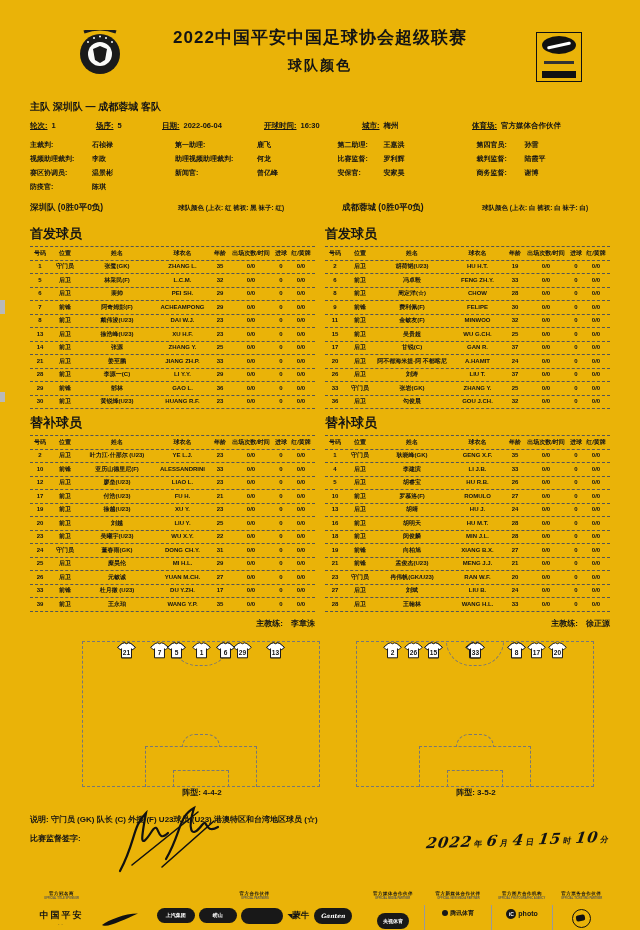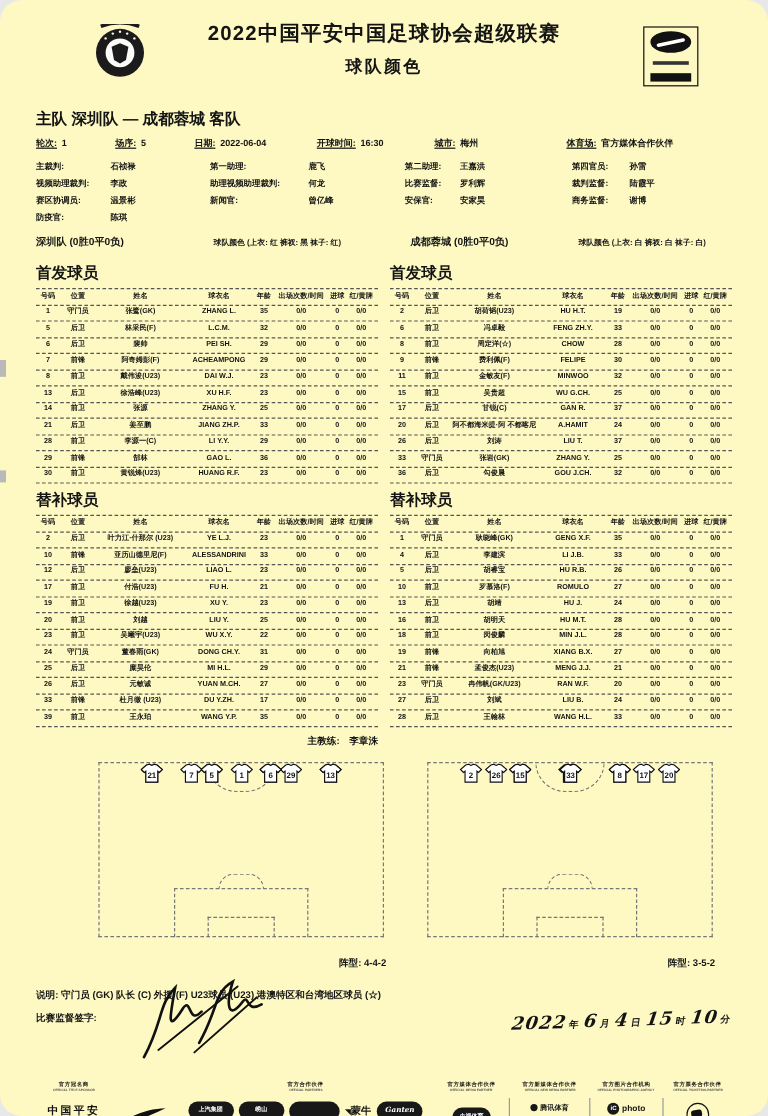--- a/index.html
+++ b/index.html
@@ -1,32 +1,32 @@
 <!DOCTYPE html>
 <html><head>
 <meta charset="utf-8">
 <style>
   html,body{margin:0;padding:0;background:#e8e8e8;}
-  .page{width:640px;height:930px;background:#fef9c3;color:#141414;position:relative;
+  .page{width:640px;height:930px;background:#eab308;color:#141414;position:relative;
         font-family:"Liberation Sans",sans-serif;font-weight:700;box-sizing:border-box;
-        padding:8px 30px 0;overflow:hidden;margin:0 auto;border-radius:18px;}
+        padding:18px 30px 0;overflow:hidden;margin:0 auto;}
   .edge-mark{position:absolute;left:0;background:#b9b9b9;width:5px;height:14px;}
   
   .hdr{position:relative;height:76px;}
   .title{text-align:center;font-size:17px;letter-spacing:1px;padding-top:8px;}
   .subtitle{text-align:center;font-size:14px;margin-top:8px;letter-spacing:2px;}
   .crest{position:absolute;left:48px;top:12px;}
   .badge{position:absolute;right:28px;top:14px;width:46px;height:50px;border:1.5px solid #111;
          display:flex;flex-direction:column;align-items:center;justify-content:space-between;padding:3px 2px;box-sizing:border-box;}
   .badge .bow{width:34px;height:18px;background:#111;border-radius:50%;position:relative;}
   .badge .bow::after{content:"";position:absolute;left:5px;top:8px;width:24px;height:3px;background:#fff;transform:rotate(-12deg);border-radius:2px;}
   .badge .bl1{width:30px;height:3px;background:#333;}
   .badge .bl2{width:34px;height:7px;background:#111;}
   
-  .matchup{font-size:13px;margin-top:6px;}
+  .matchup{font-size:10px;margin-top:6px;}
   .inforow{display:flex;font-size:7.5px;margin-top:7px;}
   .inforow .pair{display:flex;margin-right:14px;}
   .inforow .pl{margin-right:4px;text-decoration:underline;}
   .w1{width:52px}.w2{width:52px}.w3{width:88px}.w4{width:84px}.w5{width:96px}
   .officials{display:grid;grid-template-columns:25% 28% 24% 23%;font-size:7px;row-gap:4px;margin-top:9px;}
   .ocell{display:flex;}
   .ocell .olabel{min-width:62px;}
   .ocell.c1 .olabel{min-width:82px;}
   .ocell.c2 .olabel{min-width:46px;}
   .ocell.c3 .olabel{min-width:48px;}
@@ -54,21 +54,21 @@
            border:1.3px dashed #777;border-bottom:none;}
   .goal-box{position:absolute;bottom:-1px;left:50%;transform:translateX(-50%);width:54px;height:16px;
            border:1.3px dashed #777;border-bottom:none;}
   .pen-arc{position:absolute;bottom:39px;left:50%;transform:translateX(-50%);width:36px;height:12px;
            border:1.3px dashed #777;border-bottom:none;border-radius:36px 36px 0 0;}
   .frow{position:absolute;left:4px;right:4px;display:flex;justify-content:space-evenly;}
   .pitch .frow:nth-of-type(1){top:4%;}
   .pitch .frow:nth-of-type(2){top:30%;}
   .pitch .frow:nth-of-type(3){top:57%;}
   .pitch .frow:nth-of-type(4){top:80%;}
-  .flabel{text-align:right;font-size:8px;margin-top:16px;}
+  .flabel{text-align:center;font-size:8px;margin-top:0;}
   
   .legend{font-size:8px;margin-top:16px;}
   .sigzone{position:relative;height:52px;margin-top:8px;font-size:8px;}
   .sig-svg{position:absolute;left:72px;top:-34px;}
   .dateline{position:absolute;right:0px;top:-2px;transform:skewX(-10deg) rotate(-2deg);white-space:nowrap;}
   .hd{font-family:"DejaVu Serif",serif;font-style:italic;font-size:15px;letter-spacing:1px;}
   .hu{font-size:8px;margin:0 2px;}
   
   .sponsors{display:flex;align-items:flex-start;margin-top:6px;}
   .sp{text-align:center;}
@@ -732,20 +732,21 @@
             <span>28</span>
             <span>后卫</span>
             <span>王翰林</span>
             <span>WANG H.L.</span>
             <span>33</span>
             <span>0/0</span>
             <span>0</span>
             <span>0/0</span>
           </div>
         </div>
+      <div class="coach"><span class="cl">主教练:</span><span>徐正源</span></div>
     </div>
   </div>
 
   <div class="pitches">
     <div class="pblock">
       <div class="pitch">
         <div class="arc-top"></div>
         <div class="pen-box"></div>
         <div class="goal-box"></div>
         <div class="pen-arc"></div>

